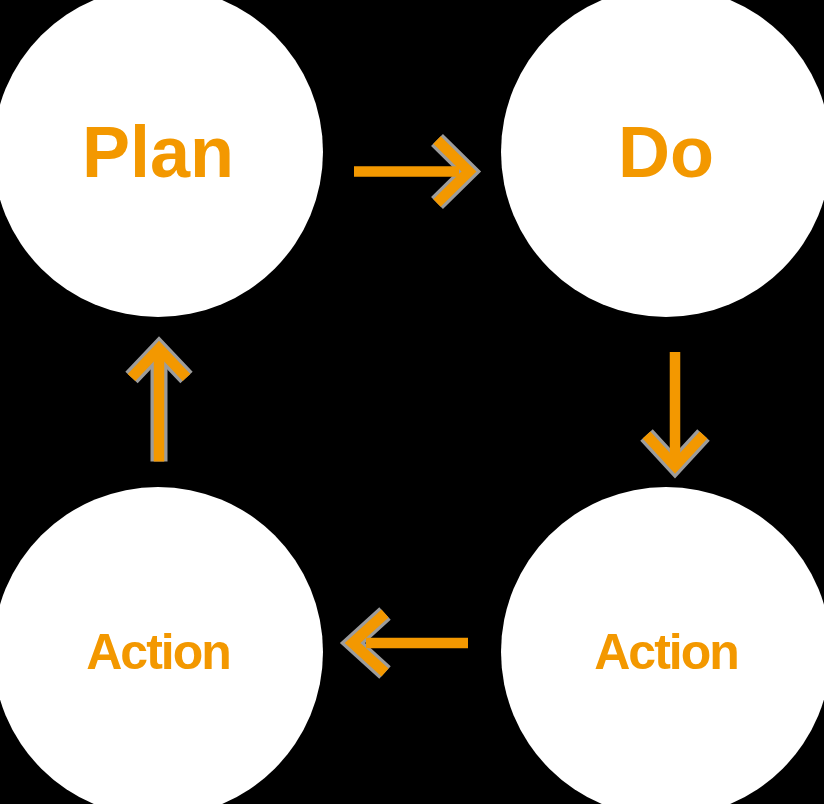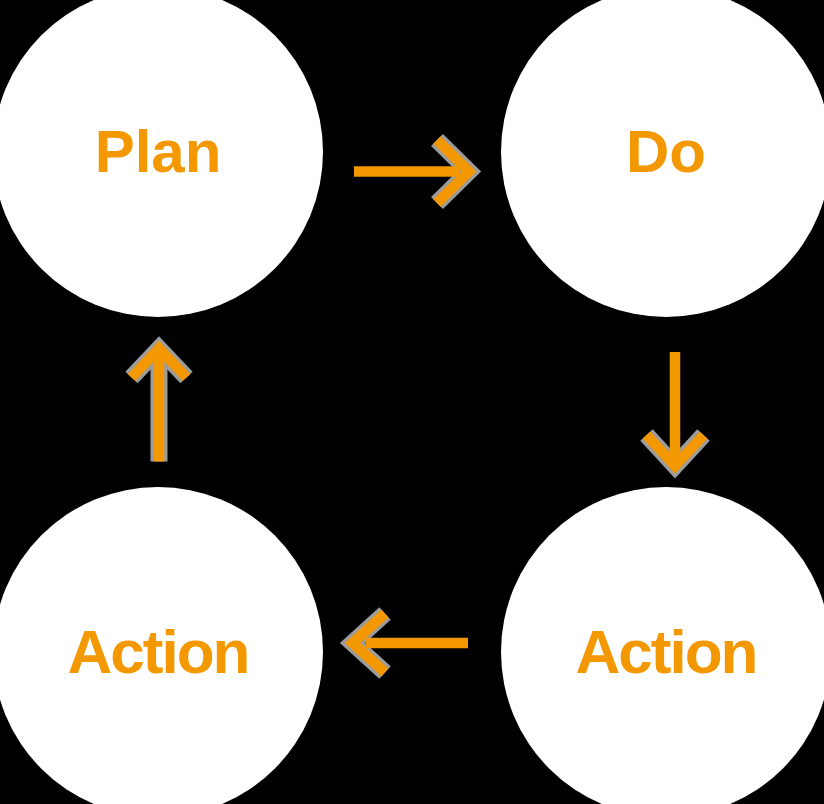--- a/index.html
+++ b/index.html
@@ -26,22 +26,22 @@
     display:flex;
     align-items:center;
     justify-content:center;
   }
   .node .label{
     color:var(--label-text);
     font-weight:700;
     line-height:1;
     white-space:nowrap;
   }
-  .node-top .label{font-size:60px;}
-  .node-bottom .label{font-size:62px;letter-spacing:-2px;}
+  .node-top .label{font-size:72px;}
+  .node-bottom .label{font-size:50px;letter-spacing:-2px;}
   #node-plan{left:-7px;top:-13px;}
   #node-do{left:501px;top:-13px;}
   #node-action{left:-7px;top:487px;}
   #node-check{left:501px;top:487px;}
   #arrow-layer{
     position:absolute;left:0;top:0;
     width:824px;height:804px;
     pointer-events:none;
   }
   .arrow-halo{

